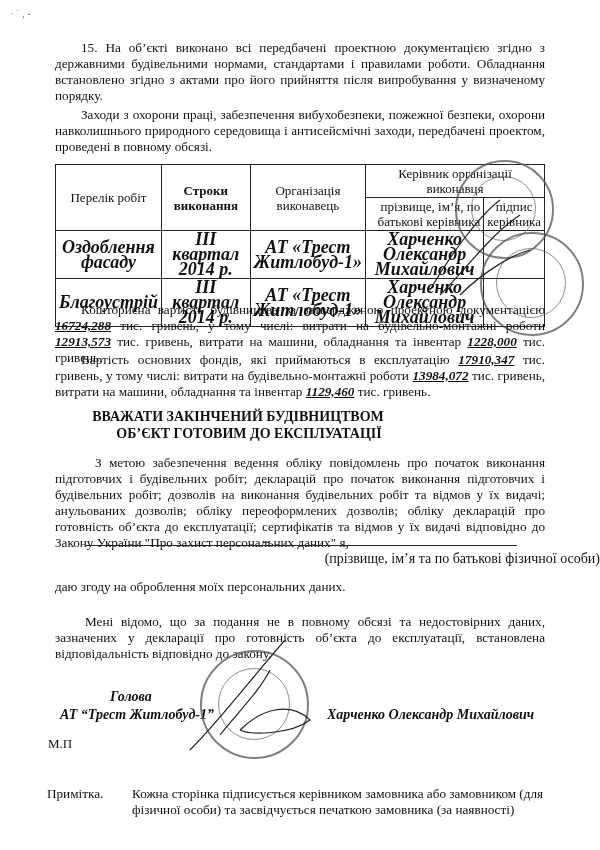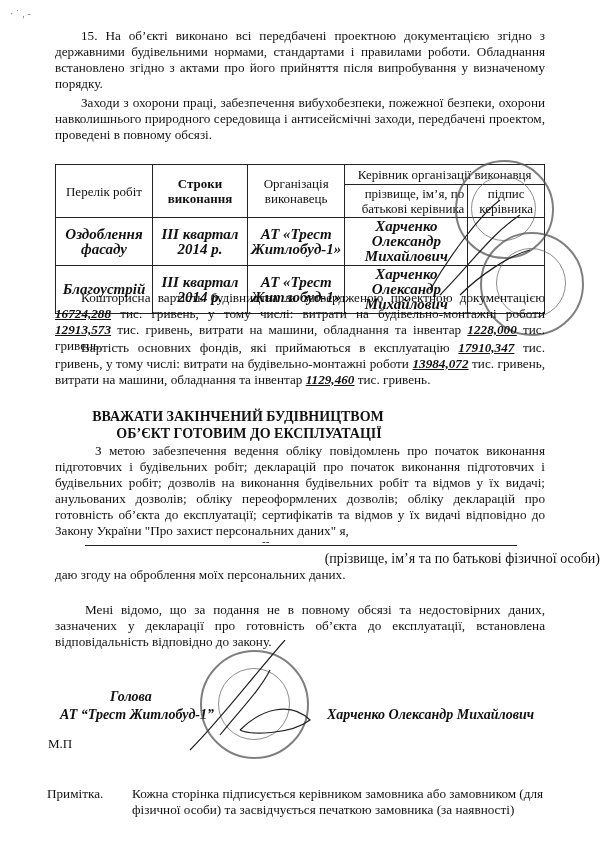--- a/index.html
+++ b/index.html
@@ -1,25 +1,25 @@
 <!DOCTYPE html>
 <html><head>
 <meta charset="utf-8">
 <style>
   html, body { margin: 0; padding: 0; background: #ffffff; }
   body { width: 600px; height: 850px; position: relative; overflow: hidden;
          font-family: "Liberation Serif", "DejaVu Serif", serif; color: #111; }
   .page { position: absolute; left: 0; top: 0; width: 600px; height: 850px; }
-  .p { position: absolute; left: 55px; width: 490px; font-size: 13.2px; line-height: 16px; text-align: justify; }
+  .p { position: absolute; left: 55px; width: 490px; font-size: 13.2px; line-height: 16px; text-align: justify; margin-top: 12px; }
   .ind { text-indent: 26px; }
   .u { text-decoration: underline; font-style: italic; font-weight: bold; }
   table.works { position: absolute; left: 55px; top: 164px; width: 490px; border-collapse: collapse;
                 font-size: 13px; line-height: 15px; }
   table.works td, table.works th { border: 1.2px solid #222; text-align: center; vertical-align: middle; font-weight: normal; padding: 1px 3px; }
-  table.works td.bi { font-weight: bold; font-style: italic; font-size: 15px; margin-top: 36px; }
+  table.works td.bi { font-weight: bold; font-style: italic; font-size: 18px; margin-top: 36px; }
   .title { position: absolute; left: 0; width: 476px; text-align: center; font-weight: bold; font-size: 14px; line-height: 17px; }
   .sigline { position: absolute; left: 85px; top: 545px; width: 432px; border-top: 1.2px solid #222; }
   .dash { position: absolute; left: 262px; top: 535px; font-size: 11px; }
   .caption { position: absolute; left: 0; width: 600px; text-align: right; top: 551px; font-size: 14px; }
   .sig-text { position: absolute; font-style: italic; font-weight: bold; font-size: 14px; }
   .stamp { position: absolute; border-radius: 50%; border: 2px solid #555; opacity: 0.75; }
   .stamp-inner { position: absolute; border-radius: 50%; border: 1.2px solid #666; }
   .note { position: absolute; left: 47px; top: 786px; width: 515px; font-size: 13.2px; line-height: 16px; }
   .note .lbl { display: inline-block; width: 85px; }
   .note .rest { padding-left: 85px; display: block; }

